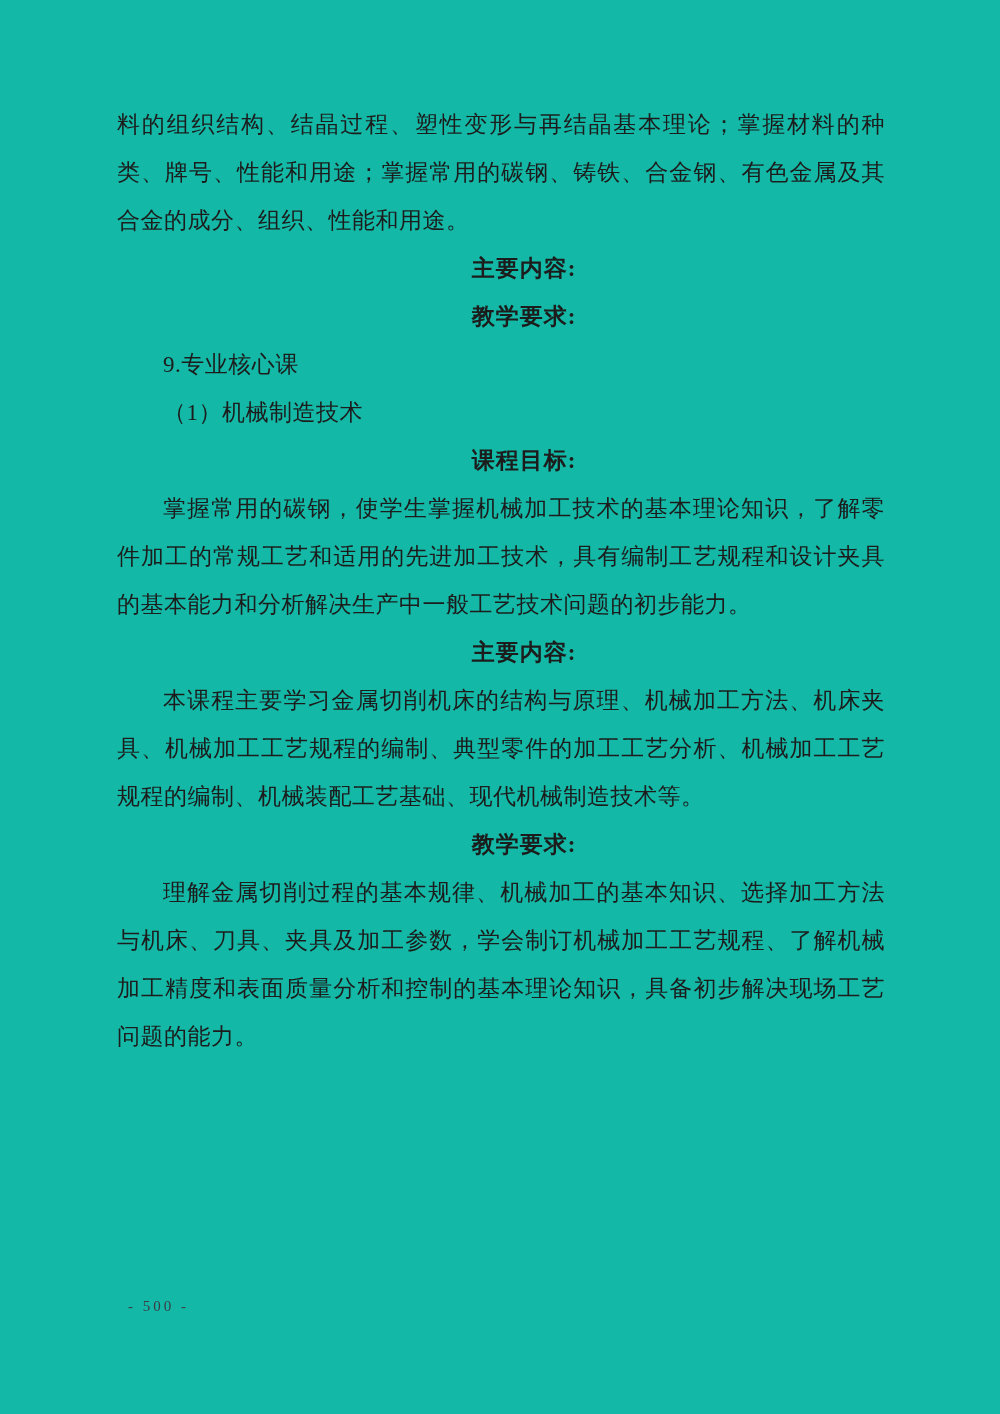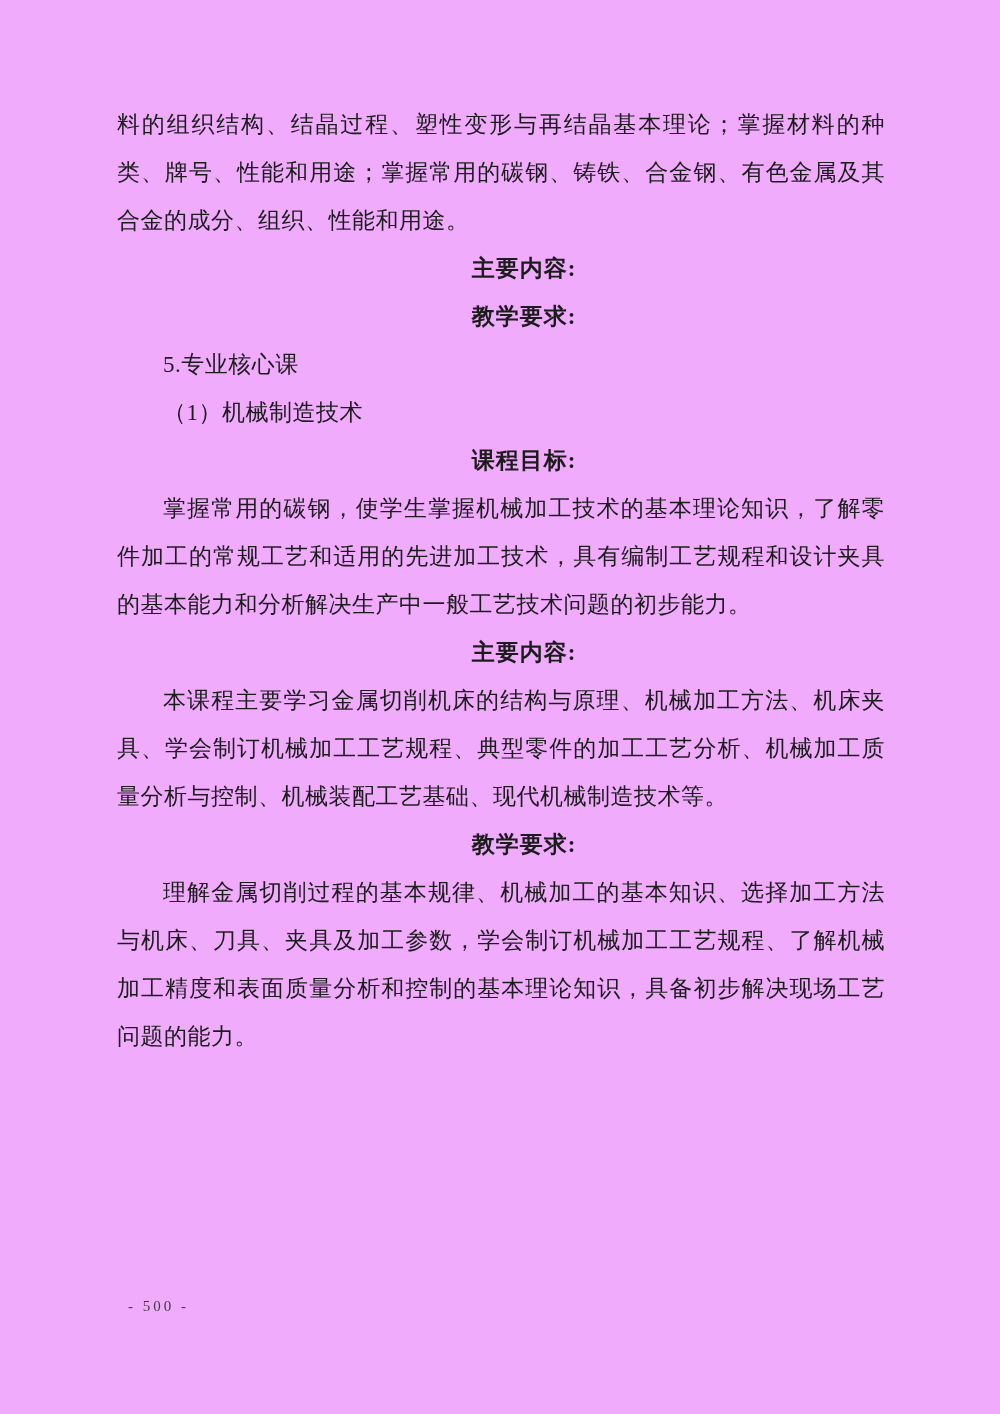--- a/index.html
+++ b/index.html
@@ -4,21 +4,21 @@
 <style>
   html, body {
     margin: 0;
     padding: 0;
     background: #ffffff;
   }
   .page {
     position: relative;
     width: 1000px;
     height: 1414px;
-    background: #f0abfc;
+    background: #14b8a6;
     overflow: hidden;
     font-family: "Liberation Serif", "DejaVu Serif", serif;
     color: #1c1c1c;
   }
   .content {
     position: absolute;
     left: 117px;
     width: 768px;
     top: 101px;
   }
@@ -55,23 +55,23 @@
   }
 </style>
 </head>
 <body>
 
 <div class="page">
   <div class="content" id="content">
       <p class="para continuation">料的组织结构、结晶过程、塑性变形与再结晶基本理论；掌握材料的种类、牌号、性能和用途；掌握常用的碳钢、铸铁、合金钢、有色金属及其合金的成分、组织、性能和用途。</p>
       <p class="para heading">主要内容:</p>
       <p class="para heading">教学要求:</p>
-      <p class="para item">5.专业核心课</p>
+      <p class="para item">9.专业核心课</p>
       <p class="para item">（1）机械制造技术</p>
       <p class="para heading">课程目标:</p>
       <p class="para body">掌握常用的碳钢，使学生掌握机械加工技术的基本理论知识，了解零件加工的常规工艺和适用的先进加工技术，具有编制工艺规程和设计夹具的基本能力和分析解决生产中一般工艺技术问题的初步能力。</p>
       <p class="para heading">主要内容:</p>
-      <p class="para body">本课程主要学习金属切削机床的结构与原理、机械加工方法、机床夹具、学会制订机械加工工艺规程、典型零件的加工工艺分析、机械加工质量分析与控制、机械装配工艺基础、现代机械制造技术等。</p>
+      <p class="para body">本课程主要学习金属切削机床的结构与原理、机械加工方法、机床夹具、机械加工工艺规程的编制、典型零件的加工工艺分析、机械加工工艺规程的编制、机械装配工艺基础、现代机械制造技术等。</p>
       <p class="para heading">教学要求:</p>
       <p class="para body">理解金属切削过程的基本规律、机械加工的基本知识、选择加工方法与机床、刀具、夹具及加工参数，学会制订机械加工工艺规程、了解机械加工精度和表面质量分析和控制的基本理论知识，具备初步解决现场工艺问题的能力。</p>
     </div>
   <div class="footer">- 500 -</div>
 </div>
 
 </body></html>

